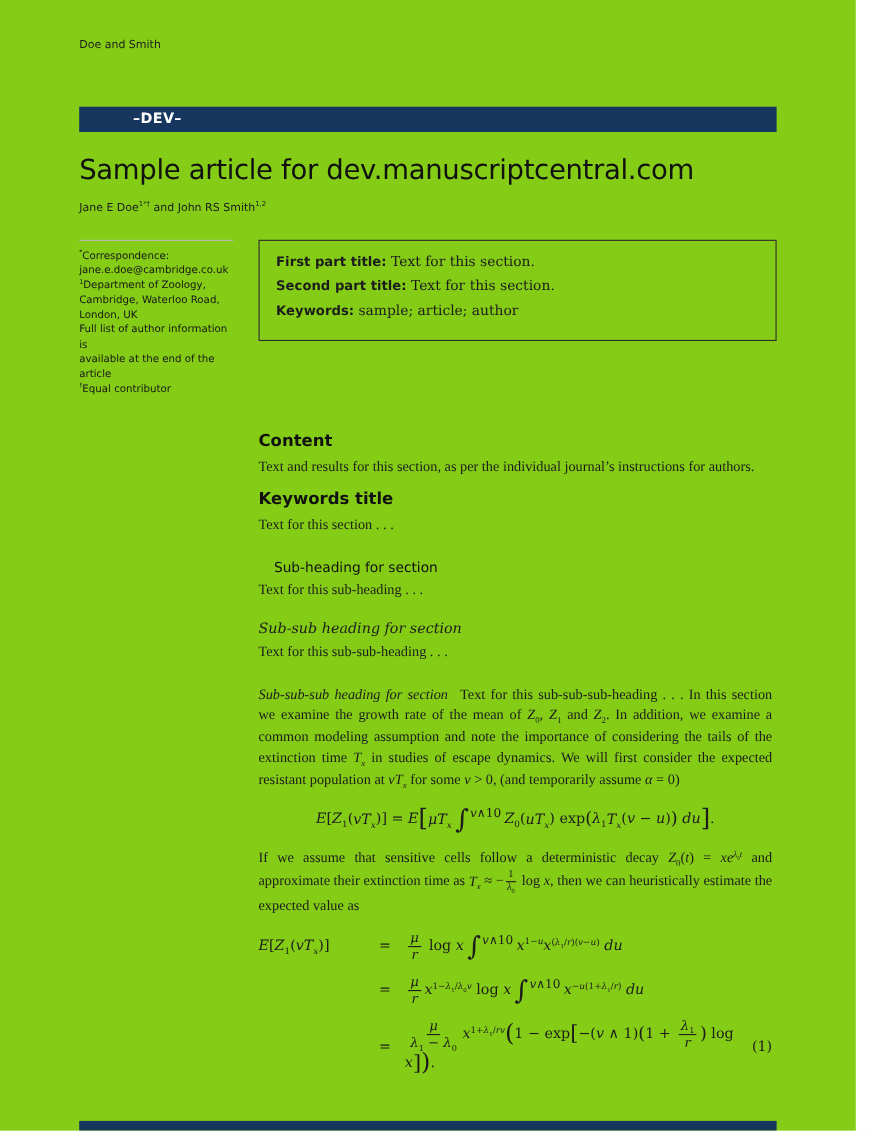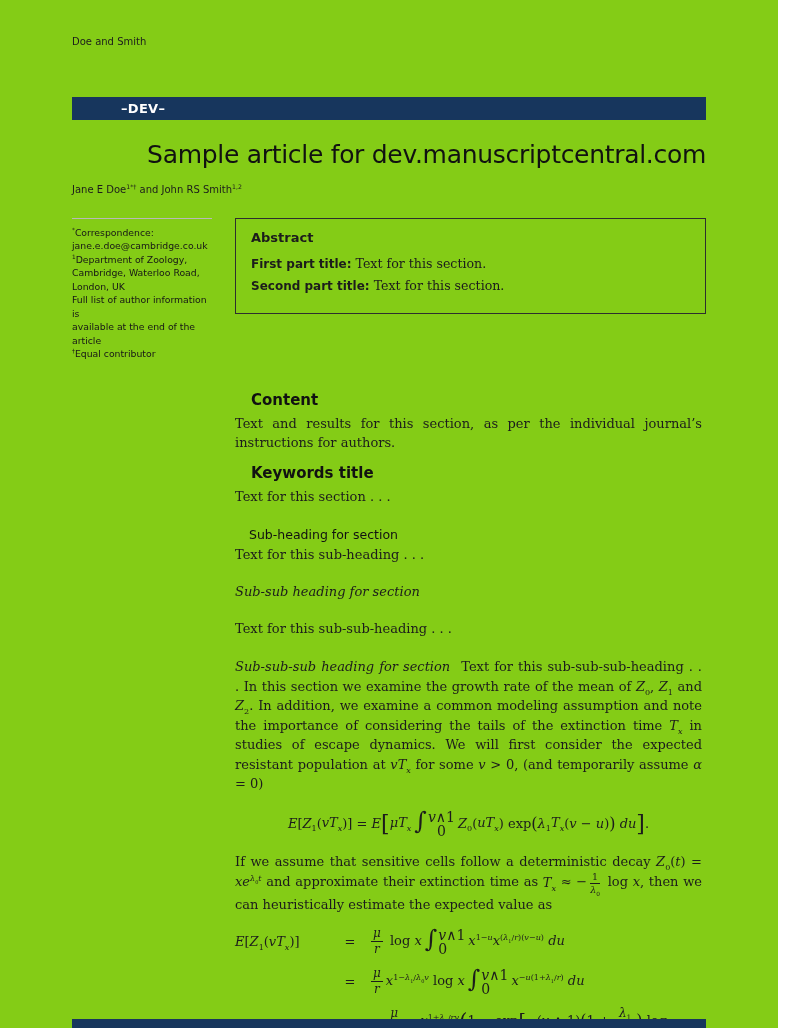--- a/index.html
+++ b/index.html
@@ -5,47 +5,47 @@
   * { margin:0; padding:0; box-sizing:border-box; }
   html,body { background:#ffffff; }
   body { width:794px; height:1028px; font-family:"DejaVu Serif", serif; color:#1c1c1c; }
   .page { position:relative; width:778px; height:1028px; padding:36px 72px 0; overflow:hidden; background:#84cc16; }
 
   .running-head { font-family:"DejaVu Sans", sans-serif; font-size:10px; margin-bottom:50px; }
 
   .banner { background:#17365d; height:23px; display:flex; align-items:center; padding-left:9px; margin-bottom:20px; }
   .banner-label { color:#ffffff; font-family:"DejaVu Sans", sans-serif; font-weight:bold; font-size:13px; letter-spacing:0.3px;margin-left:40px; }
 
-  .title { font-family:"DejaVu Sans", sans-serif; font-weight:normal; font-size:25px; letter-spacing:-0.3px; margin-bottom:15px; color:#111;text-align:right; }
+  .title { font-family:"DejaVu Sans", sans-serif; font-weight:normal; font-size:25px; letter-spacing:-0.3px; margin-bottom:15px; color:#111; }
   .authors { font-family:"DejaVu Sans", sans-serif; font-size:10px; margin-bottom:23px; }
   sup, sub { line-height:0; }
   sup { font-size:0.62em; }
   sub { font-size:0.62em; }
 
   .topcols { display:flex; align-items:flex-start; margin-bottom:30px; }
   .sidebar { width:140px; margin-right:23px; font-family:"DejaVu Sans", sans-serif; font-size:9.3px; line-height:1.45; border-top:1px solid #b9b9b9; padding-top:7px; color:#161616; }
   .abstract { flex:1; border:1px solid #2e2e2e; padding:11px 15px 13px; }
   .abstract-heading { font-family:"DejaVu Sans", sans-serif; font-weight:bold; font-size:13px; margin-bottom:11px; }
   .abstract-line { font-size:12.6px; margin-bottom:7px; }
   .abstract-line .lbl { font-family:"DejaVu Sans", sans-serif; font-weight:bold; font-size:12px; }
 
   .main { margin-left:163px; width:467px; }
-  h2.sec { font-family:"DejaVu Sans", sans-serif; font-size:15px; font-weight:bold; margin:0 16px 5px; color:#111; }
+  h2.sec { font-family:"DejaVu Sans", sans-serif; font-size:15px; font-weight:bold; margin:0 0 5px; color:#111; }
   .mt { margin-top:21px; }
-  .para { font-size:13px; line-height:1.5; text-align:justify; margin:0 0 11px; }
+  .para { font-size:13px; line-height:1.5; text-align:justify; margin:0 0 11px;font-family:Liberation Serif, serif; }
   .subhead { font-family:"DejaVu Sans", sans-serif; font-size:12.5px; margin:21px 14px 3px; color:#111; }
-  .subsubhead { font-style:italic; font-size:13px; margin:19px 0 20px; }
+  .subsubhead { font-style:italic; font-size:13px; margin:19px 0 3px; }
   .runin { margin-top:19px; }
   .rhead { font-style:italic; margin-right:11px; }
 
   
   .displayeq { margin:15px 0 13px; text-align:center; font-size:13px; line-height:1; }
   .intwrap { display:inline-flex; align-items:stretch; margin:0 3px; vertical-align:middle; }
   .intsign { font-size:24px; line-height:1; font-style:normal; }
-  .lims { display:inline-flex; flex-direction:column; justify-content:space-between; font-size:14px; line-height:1; margin-left:1px; padding:1px 0; }
+  .lims { display:inline-flex; flex-direction:row; justify-content:space-between; font-size:11px; line-height:1; margin-left:1px; padding:1px 0; }
   .frac { display:inline-flex; flex-direction:column; align-items:center; vertical-align:middle; margin:0 3px; line-height:1.25; font-size:12px; }
   .frac .fn { border-bottom:1px solid #1c1c1c; padding:0 2px; }
   .frac .fd { padding:0 2px; }
   .fsm { font-size:9.5px; margin:0 1px; line-height:1.2; }
   .big { font-size:22px; vertical-align:middle; line-height:1; }
   .mid { font-size:16px; vertical-align:-1px; line-height:1; }
   .mid2 { font-size:19px; vertical-align:-2px; line-height:1; }
 
   .eqalign { margin-top:12px; font-size:13px; }
   .eqrow { display:flex; align-items:center; margin-bottom:9px; }
@@ -66,28 +66,31 @@
   <div class="banner">
     <span class="banner-label">–DEV–</span>
   </div>
 
   <h1 class="title">Sample article for dev.manuscriptcentral.com</h1>
   <div class="authors">Jane E Doe<sup>1*†</sup> and John RS Smith<sup>1,2</sup></div>
 
   <div class="topcols">
     <div class="sidebar"><sup>*</sup>Correspondence:<br>jane.e.doe@cambridge.co.uk<br><sup>1</sup>Department of Zoology,<br>Cambridge, Waterloo Road,<br>London, UK<br>Full list of author information is<br>available at the end of the article<br><sup>†</sup>Equal contributor</div>
     <div class="abstract">
-      <div class="abstract-heading">Abstract</div>
       <div class="abstract-line">
         <span class="lbl">First part title:</span>
         <span>Text for this section.</span>
       </div>
       <div class="abstract-line">
         <span class="lbl">Second part title:</span>
         <span>Text for this section.</span>
+      </div>
+      <div class="abstract-line">
+        <span class="lbl">Keywords:</span>
+        <span>sample; article; author</span>
       </div>
     </div>
   </div>
 
   <div class="main">
     <h2 class="sec">Content</h2>
     <p class="para">Text and results for this section, as per the individual journal’s instructions for authors.</p>
 
     <h2 class="sec mt">Keywords title</h2>
     <p class="para">Text for this section . . .</p>

